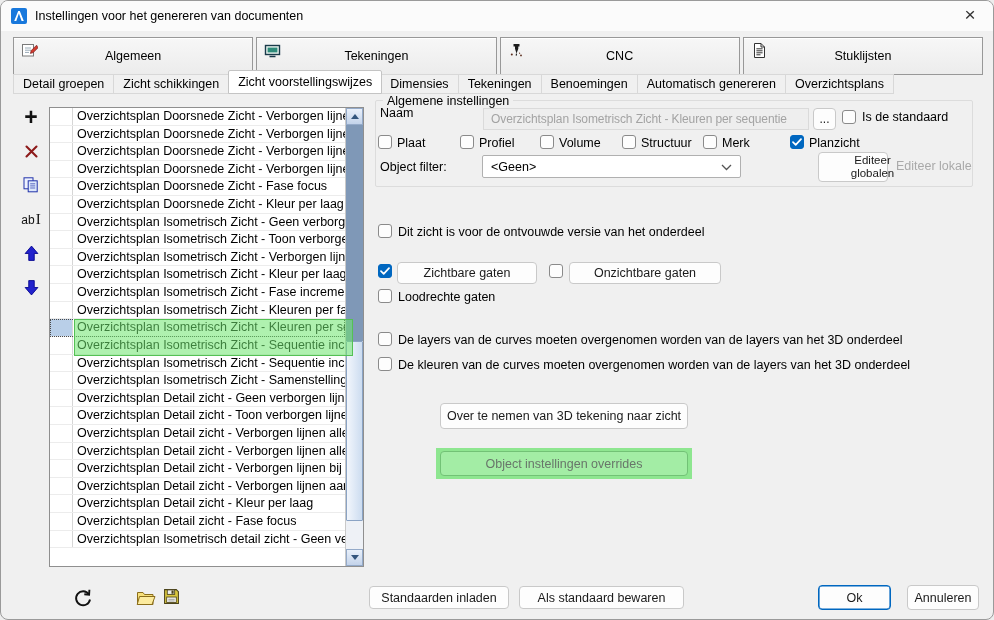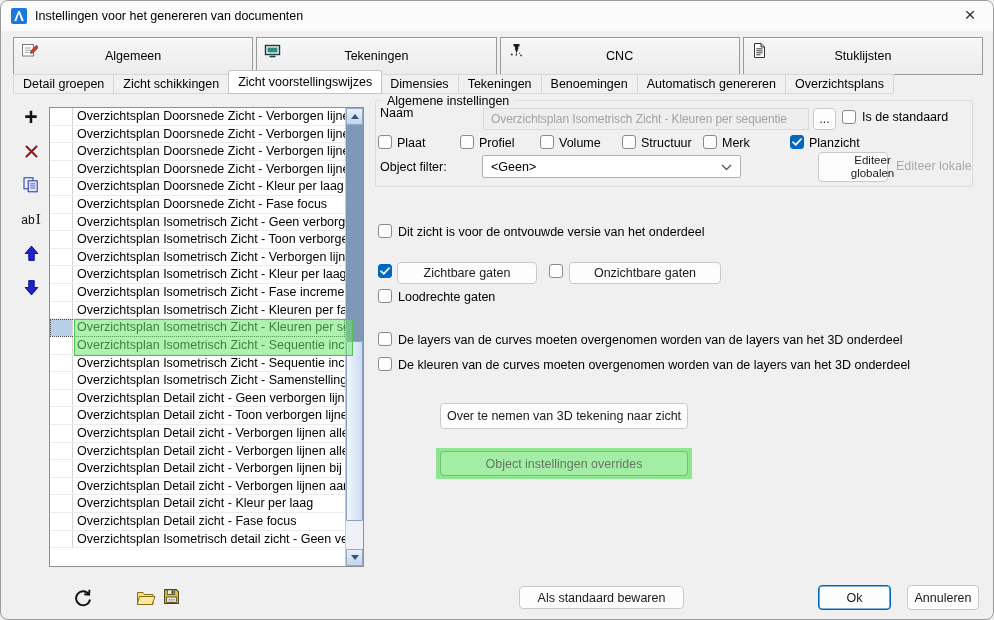--- a/index.html
+++ b/index.html
@@ -203,25 +203,25 @@
         <div class="lrow">
           <span class="lmark"></span>
           <span class="ltext">Overzichtsplan Doorsnede Zicht - Verborgen lijnen</span>
         </div>
         <div class="lrow">
           <span class="lmark"></span>
           <span class="ltext">Overzichtsplan Doorsnede Zicht - Verborgen lijnen</span>
         </div>
         <div class="lrow">
           <span class="lmark"></span>
+          <span class="ltext">Overzichtsplan Doorsnede Zicht - Fase focus</span>
+        </div>
+        <div class="lrow">
+          <span class="lmark"></span>
           <span class="ltext">Overzichtsplan Doorsnede Zicht - Kleur per laag</span>
-        </div>
-        <div class="lrow">
-          <span class="lmark"></span>
-          <span class="ltext">Overzichtsplan Doorsnede Zicht - Fase focus</span>
         </div>
         <div class="lrow">
           <span class="lmark"></span>
           <span class="ltext">Overzichtsplan Isometrisch Zicht - Geen verborgen</span>
         </div>
         <div class="lrow">
           <span class="lmark"></span>
           <span class="ltext">Overzichtsplan Isometrisch Zicht - Toon verborgen</span>
         </div>
         <div class="lrow">
@@ -387,17 +387,18 @@
   <span class="footer-icon" style="left:162px;top:587px;">
     <svg width="17" height="17" viewBox="0 0 16 16">
         <path d="M1.5 1.5 h11 l2 2 v11 h-13 Z" fill="#d9c63f" stroke="#4a421a"></path>
         <rect x="4" y="1.8" width="7" height="4.2" fill="#efefef" stroke="#4a421a" stroke-width="0.8"></rect>
         <rect x="8" y="2.4" width="2" height="3" fill="#4a421a"></rect>
         <rect x="3.5" y="8.5" width="9" height="5.2" fill="#fbfbf3" stroke="#4a421a" stroke-width="0.8"></rect>
         <line x1="5" y1="10.5" x2="11" y2="10.5" stroke="#999"></line>
         <line x1="5" y1="12.2" x2="11" y2="12.2" stroke="#999"></line>
       </svg>
   </span>
+  <div class="btn" style="left:368px;top:585px;width:140px;height:23px;">Standaarden inladen</div>
   <div class="btn" style="left:518px;top:585px;width:165px;height:23px;">Als standaard bewaren</div>
   <div id="ok-btn" class="btn" style="left:817px;top:584px;width:73px;height:25px;">Ok</div>
   <div class="btn" style="left:906px;top:584px;width:72px;height:25px;">Annuleren</div>
 
 </div>
 
 </body></html>

